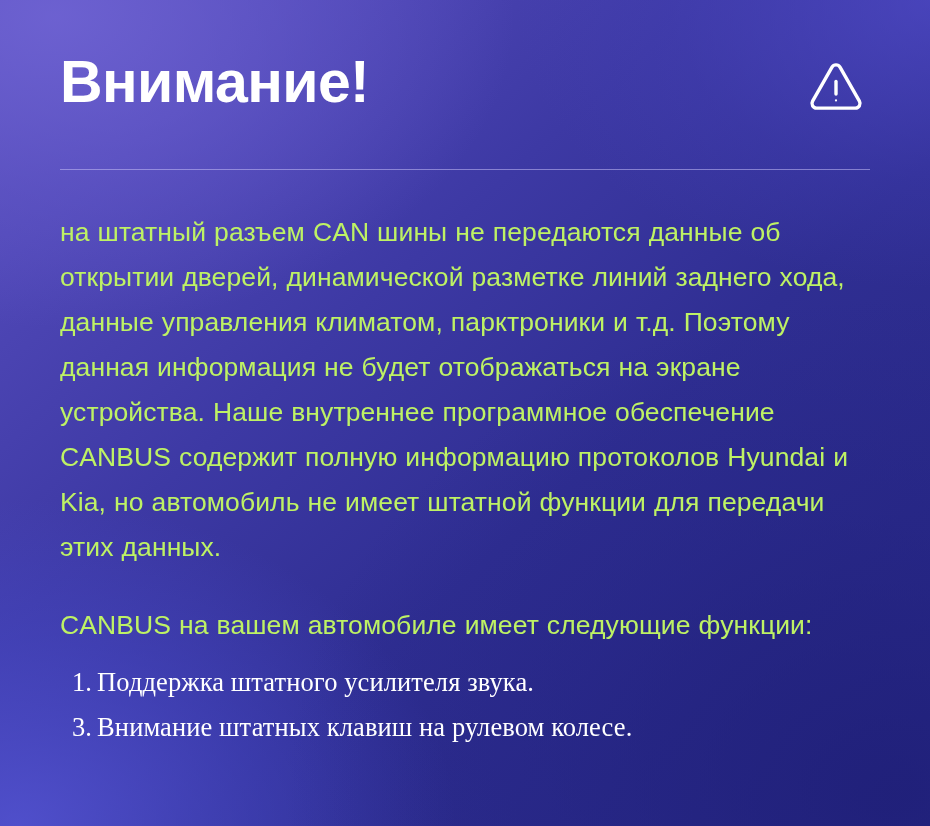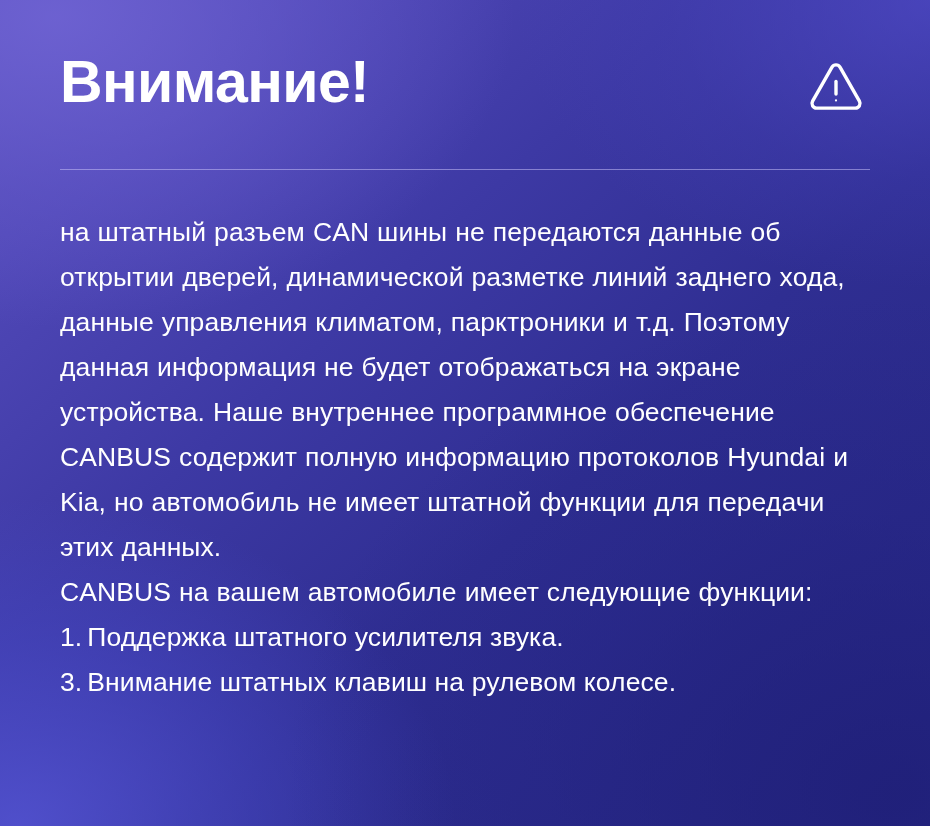--- a/index.html
+++ b/index.html
@@ -104,33 +104,34 @@
     background: rgba(196,190,245,0.55);
     z-index: 4;
   }
 
   
   .body-block {
     padding-top: 41px;
   }
   .paragraph {
     margin: 0;
-    color: #ffffff;
+    color: #bef264;
     font-size: 26.5px;
     line-height: 45px;
     font-weight: 400;
     letter-spacing: 0.1px;
     word-spacing: 0.5px;
   }
-  .paragraph + .paragraph { }
+  .paragraph + .paragraph { margin-top: 33px; }
 
   .numbered-list {
     list-style: none;
-    margin: 0;
+    margin: 12px;
     padding: 0;
+    font-family: Liberation Serif, serif;
   }
   .numbered-list li {
     color: #ffffff;
     font-size: 26.5px;
     line-height: 45px;
     font-weight: 400;
     letter-spacing: 0.1px;
     white-space: nowrap;
   }
   .num { margin-right: 5px; }

